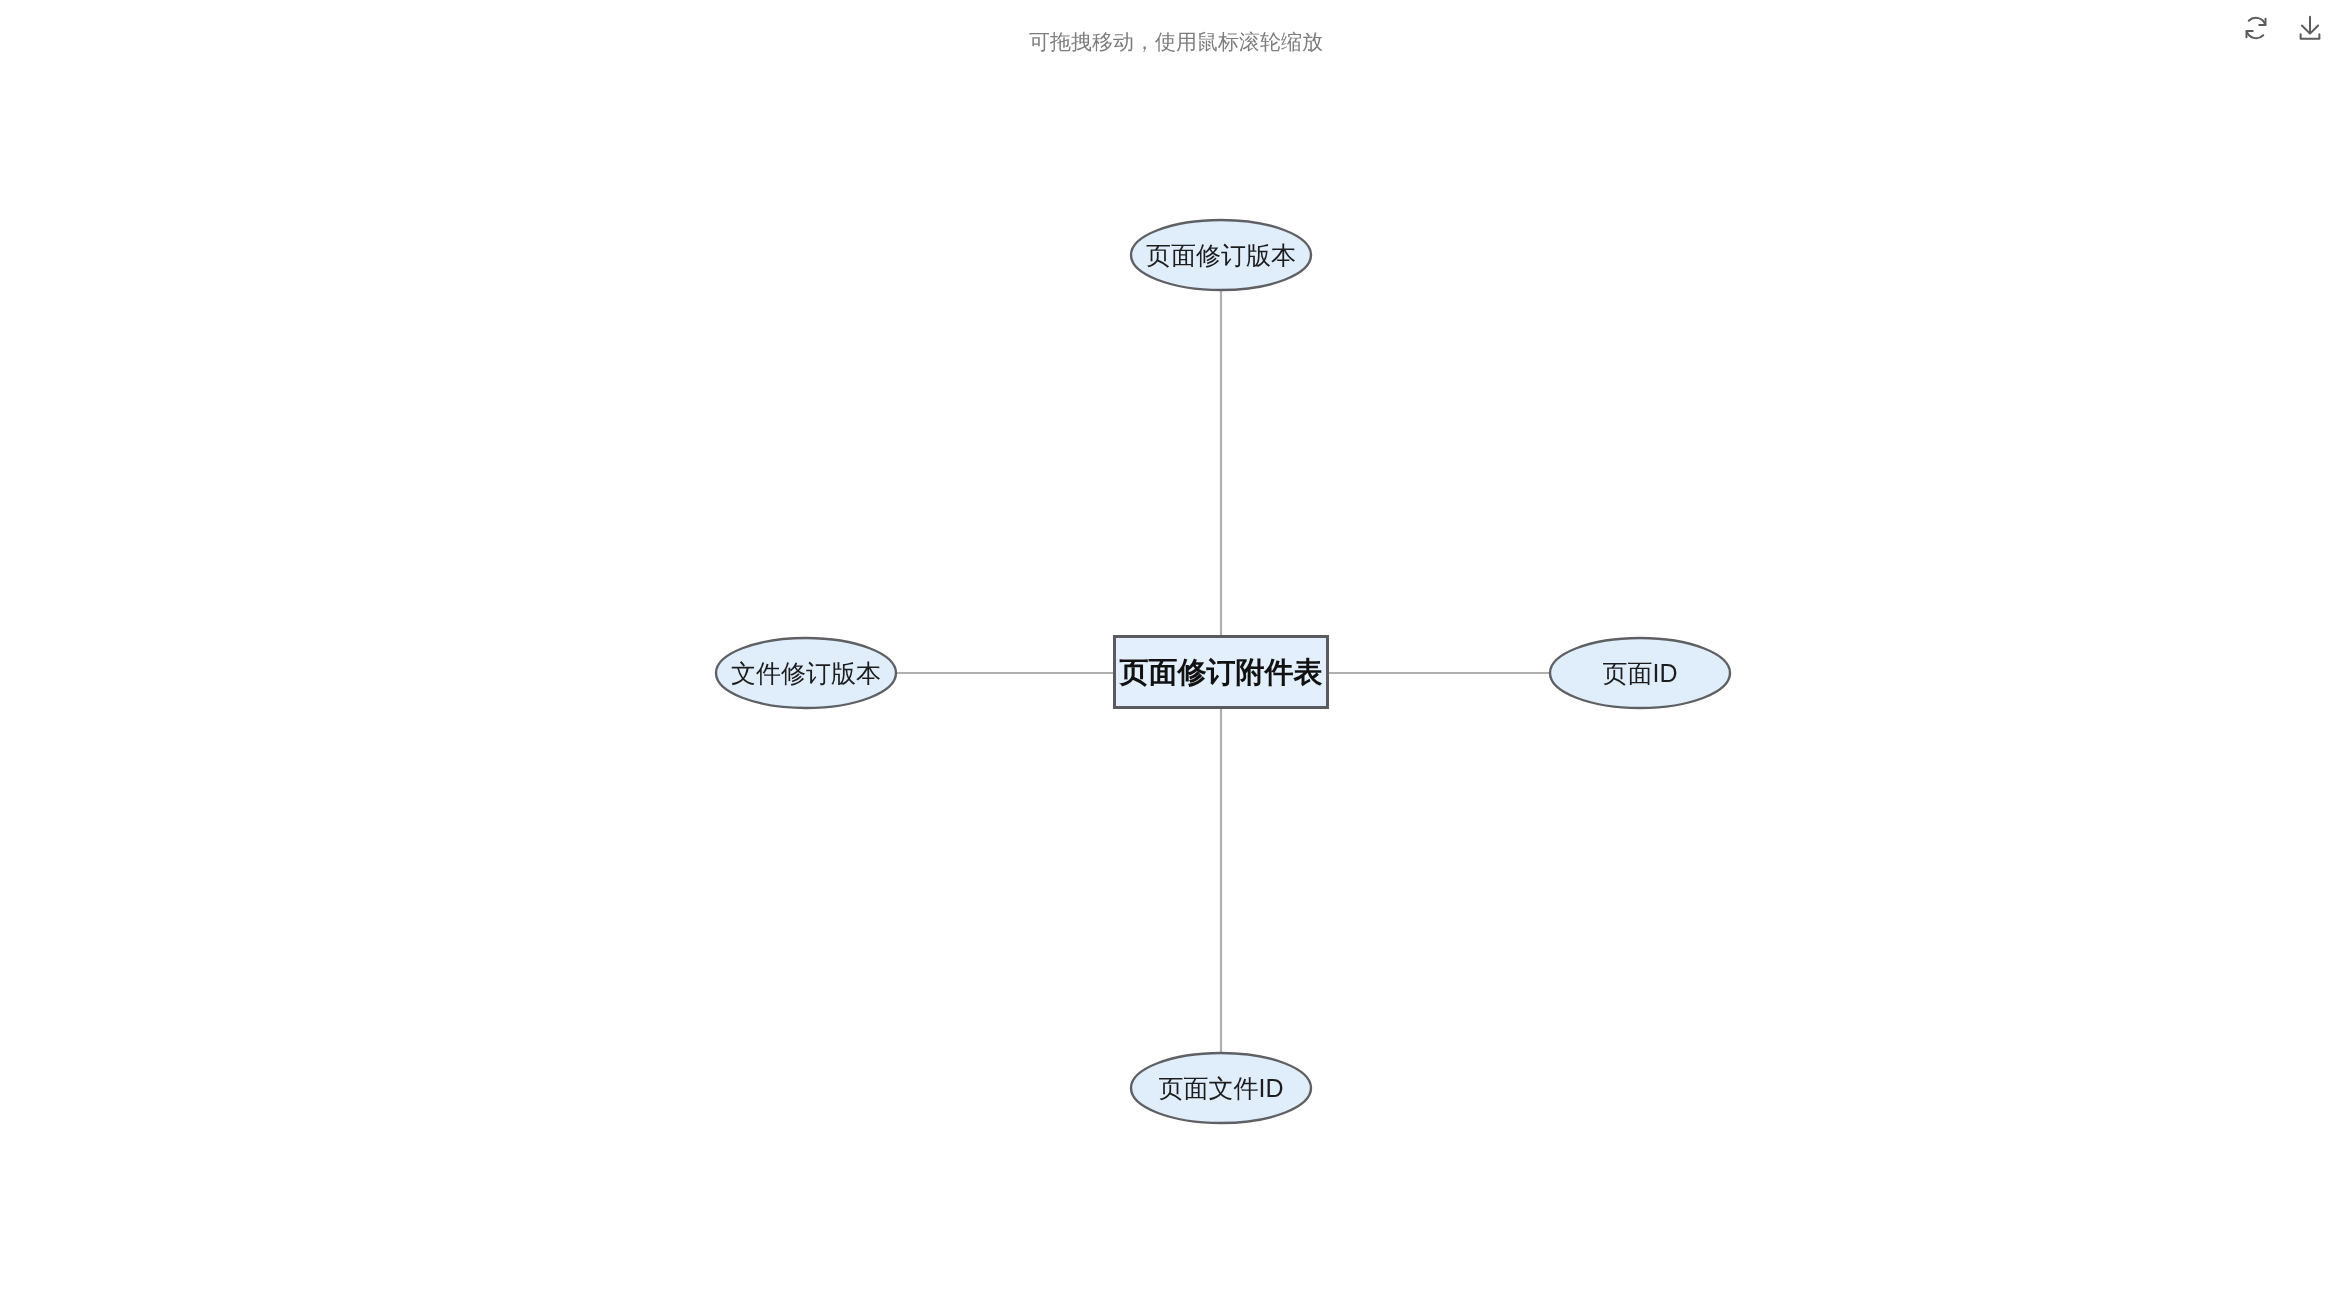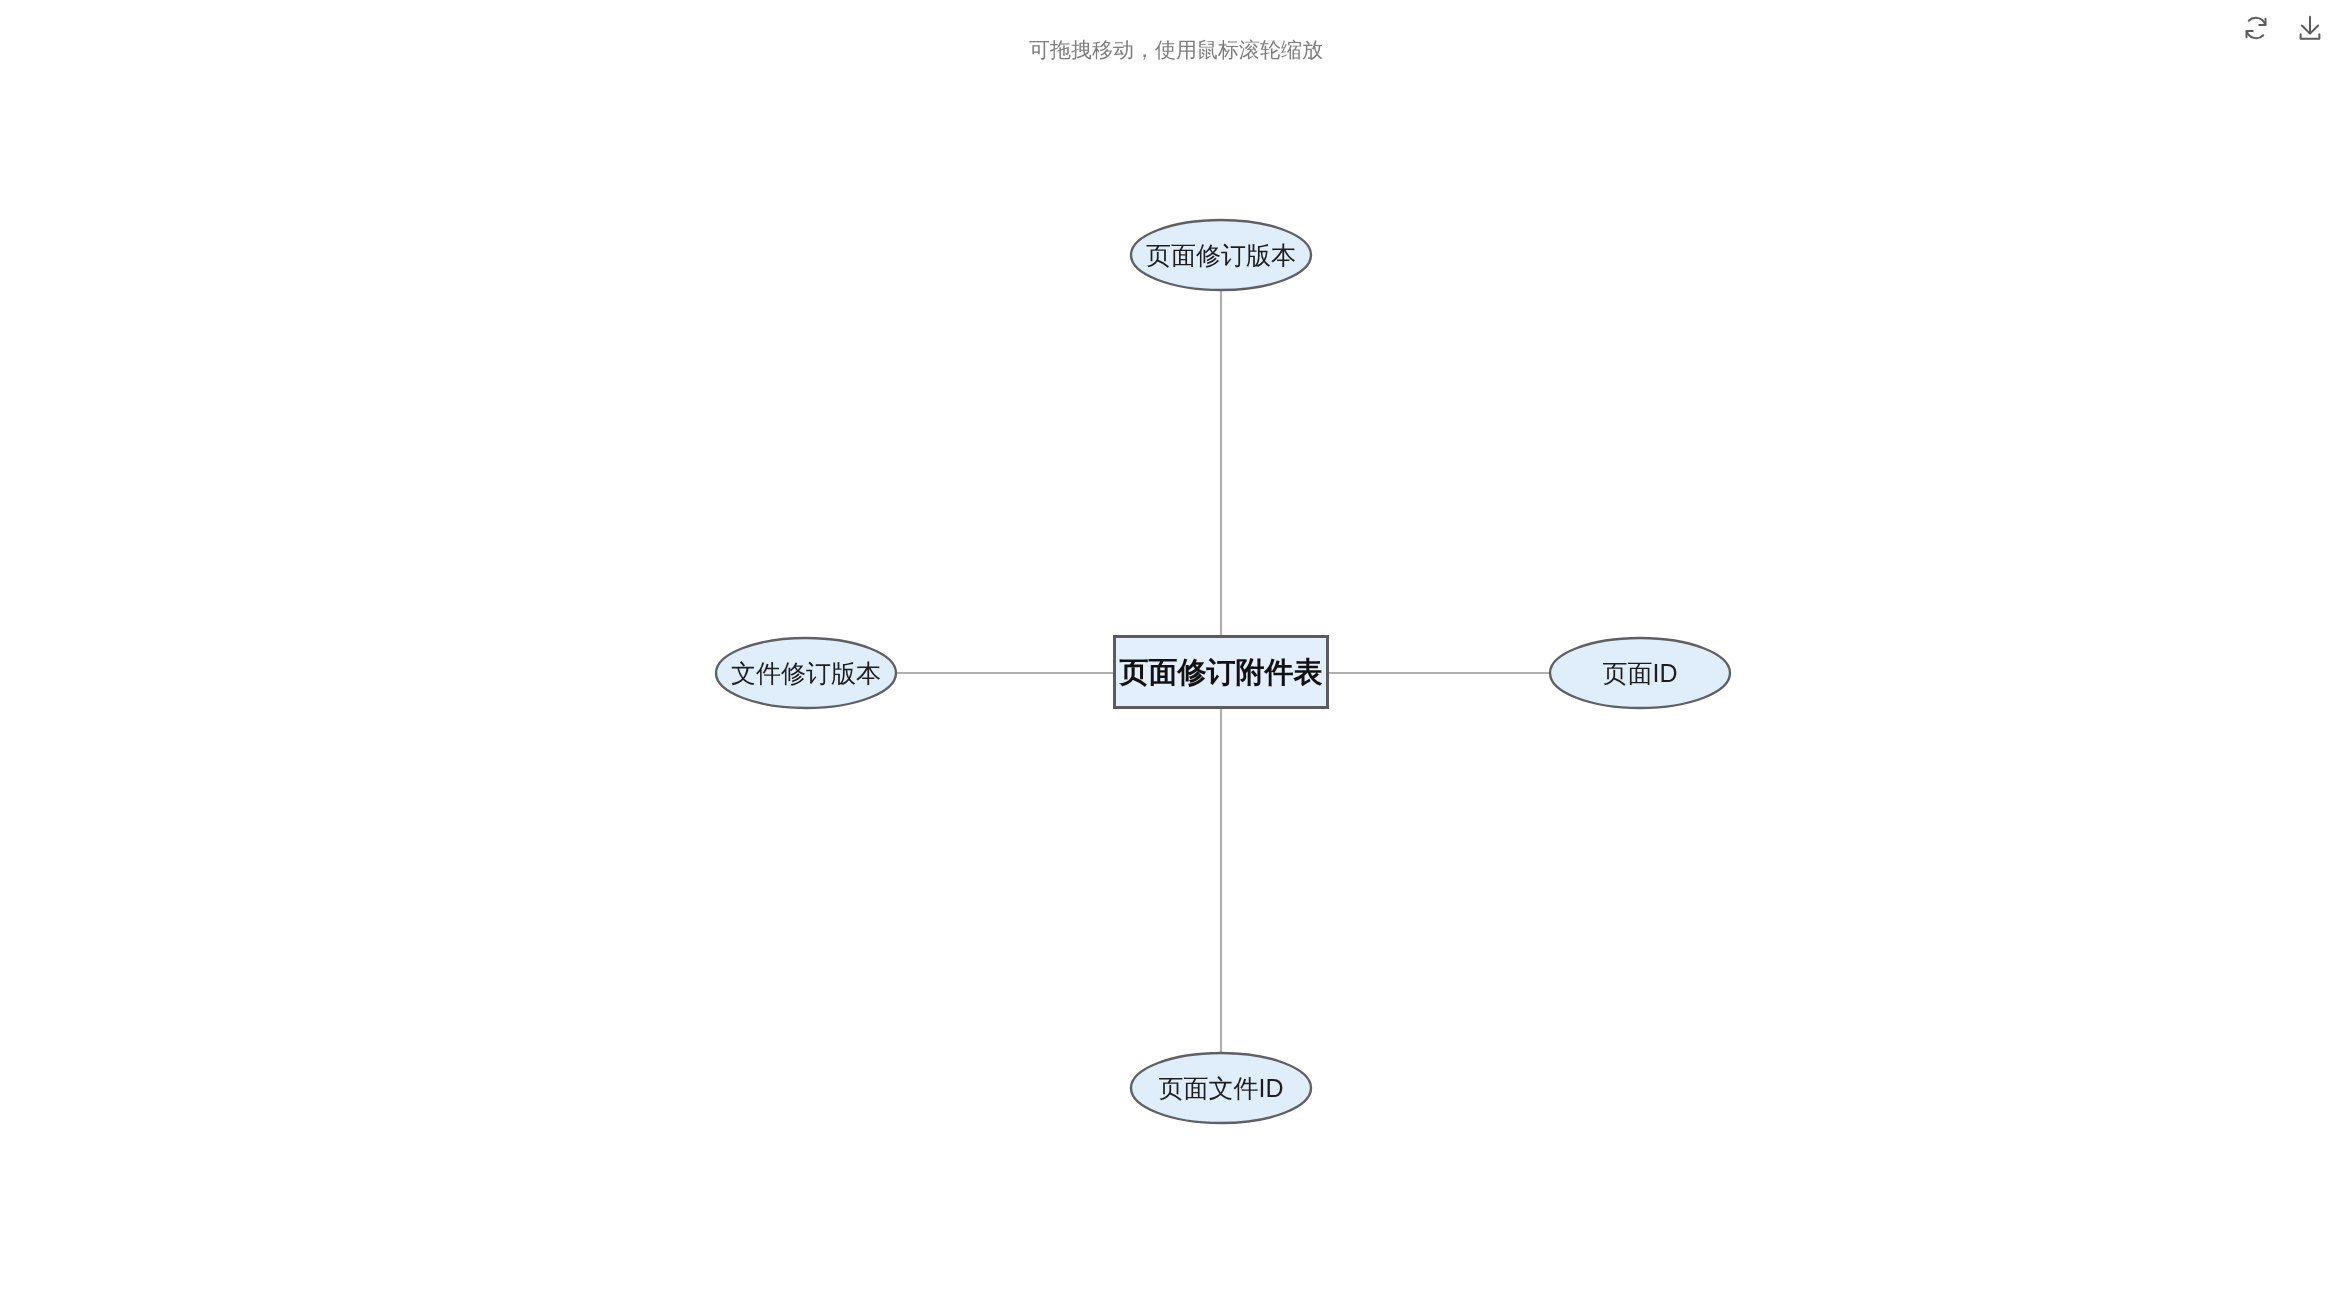--- a/index.html
+++ b/index.html
@@ -49,21 +49,21 @@
   .page-title {
     margin: 0;
     padding-top: 40px;
     font-size: 34px;
     font-weight: bold;
     color: #3b3b3b;
     letter-spacing: 0.5px;
     line-height: 1.2;
   }
   .page-subtitle {
-    margin: 16px;
+    margin: 8px;
     padding-top: 21px;
     font-size: 21px;
     font-weight: normal;
     color: #7d7d7d;
     line-height: 1.2;
   }
 
   
   .canvas {
     position: absolute;

